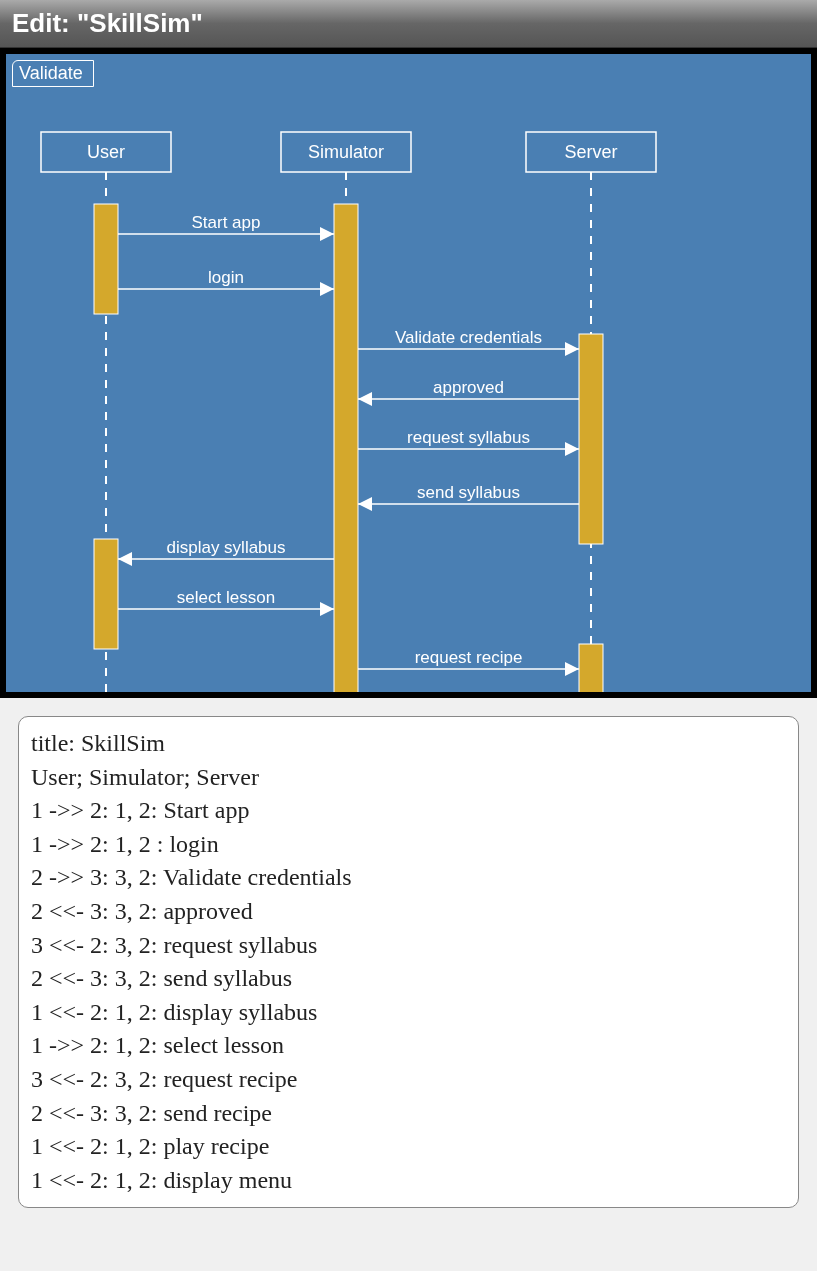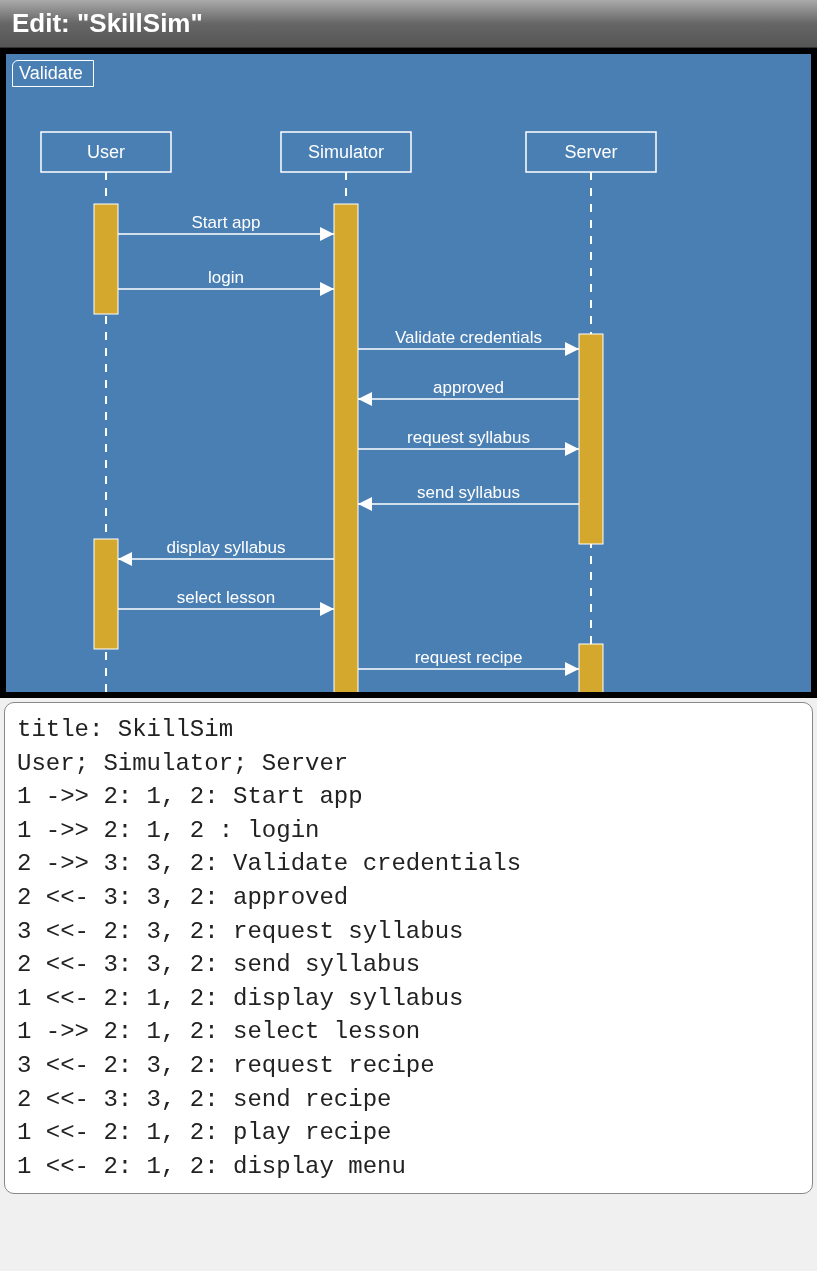--- a/index.html
+++ b/index.html
@@ -35,27 +35,27 @@
     border-top-left-radius: 6px;
     color: #fff;
     padding: 2px 10px 2px 6px;
     font-size: 18px;
   }
   svg { display: block; }
   .code-panel {
     background: #fff;
     border: 1px solid #888;
     border-radius: 10px;
-    margin: 4px;
+    margin: 18px;
     padding: 10px 12px;
     font-size: 24px;
     line-height: 1.4;
     color: #222;
     white-space: pre;
-    font-family: Liberation Mono, monospace;
+    font-family: Liberation Serif, serif;
   }
   .actor-box {
     fill: none;
     stroke: #fff;
     stroke-width: 1.5;
   }
   .actor-text {
     fill: #fff;
     font-size: 18px;
     text-anchor: middle;

